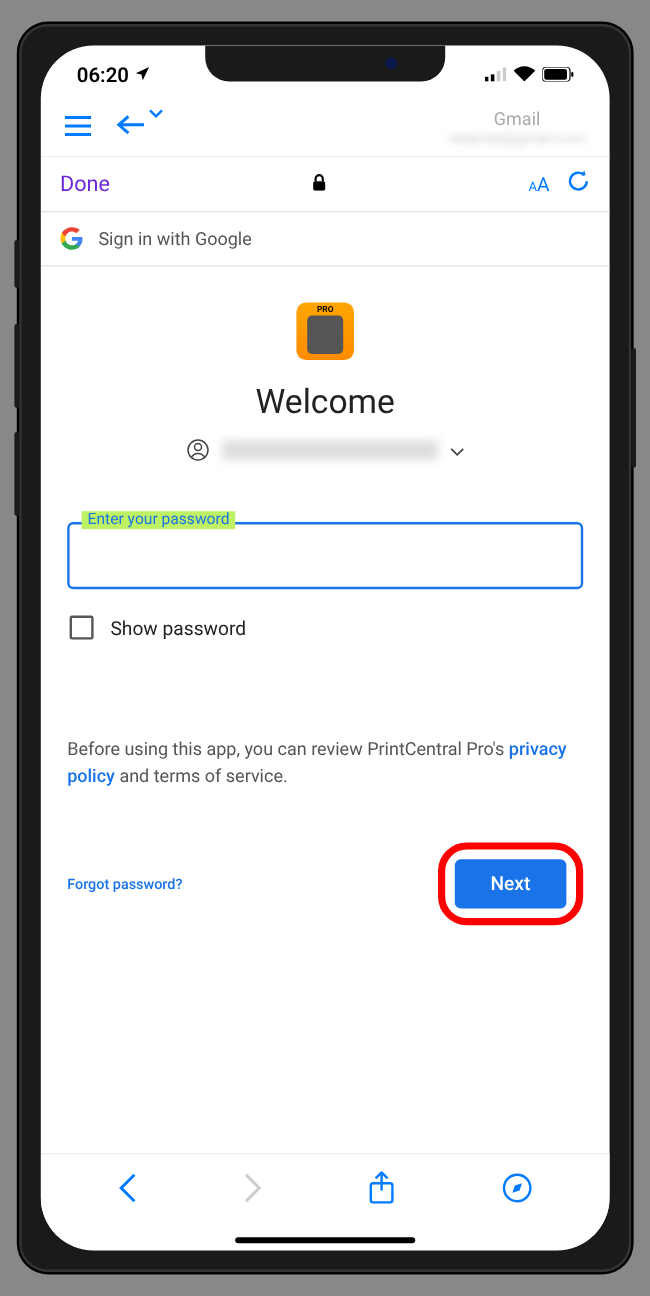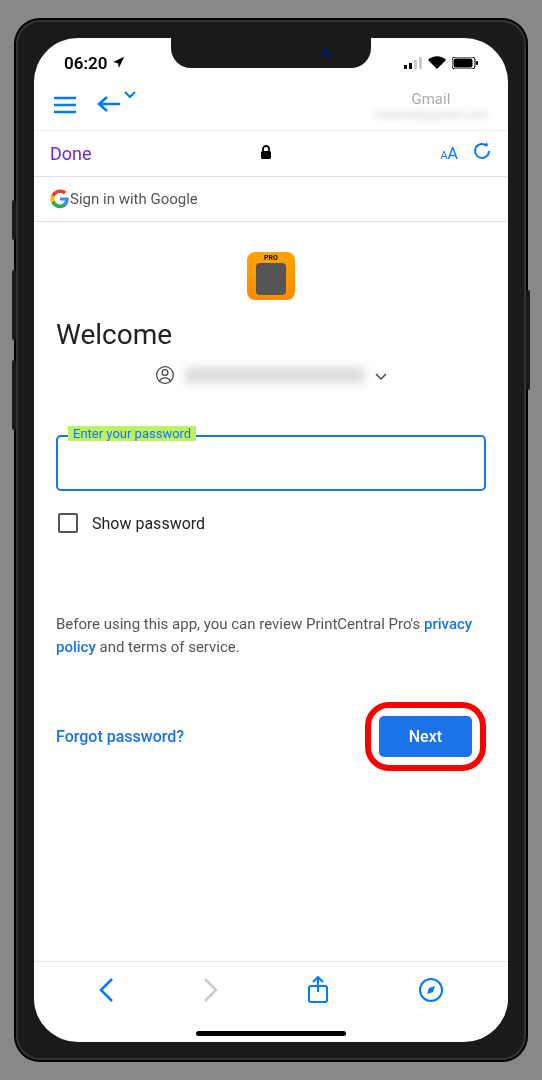--- a/index.html
+++ b/index.html
@@ -89,20 +89,21 @@
     .url-area { flex: 1; display: flex; align-items: center; justify-content: center; gap: 6px; font-size: 17px; font-weight: 600; }
     .lock-icon { font-size: 14px; }
     .text-size { color: #007aff; font-size: 16px; }
     .text-size .small { font-size: 11px; }
     .reload { color: #007aff; font-size: 20px; }
     
     .google-header {
       display: flex;
       align-items: center;
       padding: 12px 16px;
+      gap: 12px;
       border-top: 1px solid #e0e0e0;
       border-bottom: 1px solid #e0e0e0;
       font-size: 15px;
       color: #555;
     }
     .google-logo { width: 20px; height: 20px; }
     .g-red { fill: #EA4335; } .g-yellow { fill: #FBBC05; } .g-green { fill: #34A853; } .g-blue { fill: #4285F4; }
     
     .main-content {
       padding: 20px 22px;
@@ -130,21 +131,21 @@
       font-weight: bold;
     }
     .app-icon-inner {
       width: 30px; height: 32px;
       background: #555;
       border-radius: 4px;
       margin-top: 6px;
     }
     
     .welcome-title {
-      text-align: left;
+      text-align: center;
       font-size: 28px;
       font-weight: 400;
       color: #222;
       margin-bottom: 14px;
     }
     
     .account-row {
       display: flex;
       align-items: center;
       justify-content: center;
@@ -199,21 +200,21 @@
       margin-bottom: 44px;
     }
     .disclosure .link { color: #1a73e8; font-weight: 500; }
     
     .action-row {
       display: flex;
       justify-content: space-between;
       align-items: center;
       margin-bottom: 140px;
     }
-    .forgot-link { color: #1a73e8; font-size: 16px; font-weight: 500; }
+    .forgot-link { color: #1a73e8; font-size: 12px; font-weight: 500; }
     .next-wrap {
       position: relative;
       padding: 8px;
       border: 6px solid #ff0000;
       border-radius: 24px;
     }
     .next-btn {
       background: #1a73e8;
       color: white;
       border: none;

